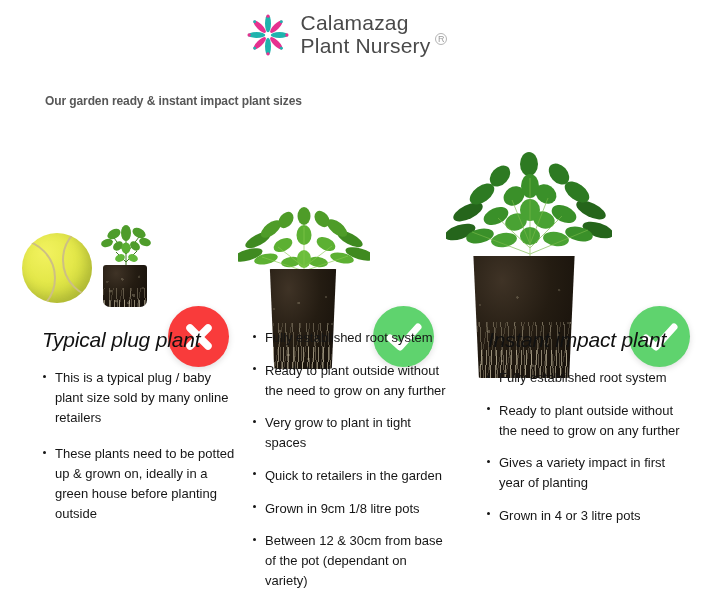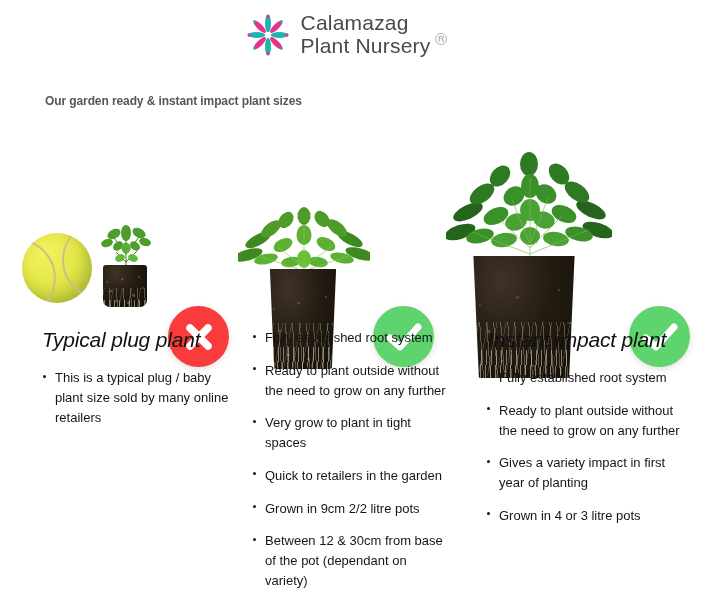--- a/index.html
+++ b/index.html
@@ -433,30 +433,31 @@
     </svg>
   </div>
 </div>
 
 <div class="columns">
 
   <div class="col col-1">
     <h2 class="col-title">Typical plug plant</h2>
     <ul class="bullets">
       <li>This is a typical plug / baby plant size sold by many online retailers</li>
+      <li>These plants need to be potted up &amp; grown on, ideally in a green house before planting outside</li>
     </ul>
   </div>
 
   <div class="col col-2">
     <ul class="bullets">
       <li>Fully established root system</li>
       <li>Ready to plant outside without the need to grow on any further</li>
       <li>Very grow to plant in tight spaces</li>
       <li>Quick to retailers in the garden</li>
-      <li>Grown in 9cm 2/2 litre pots</li>
+      <li>Grown in 9cm 1/8 litre pots</li>
       <li>Between 12 &amp; 30cm from base of the pot (dependant on variety)</li>
     </ul>
   </div>
 
   <div class="col col-3">
     <h2 class="col-title">Instant impact plant</h2>
     <ul class="bullets">
       <li>Fully established root system</li>
       <li>Ready to plant outside without the need to grow on any further</li>
       <li>Gives a variety impact in first year of planting</li>

